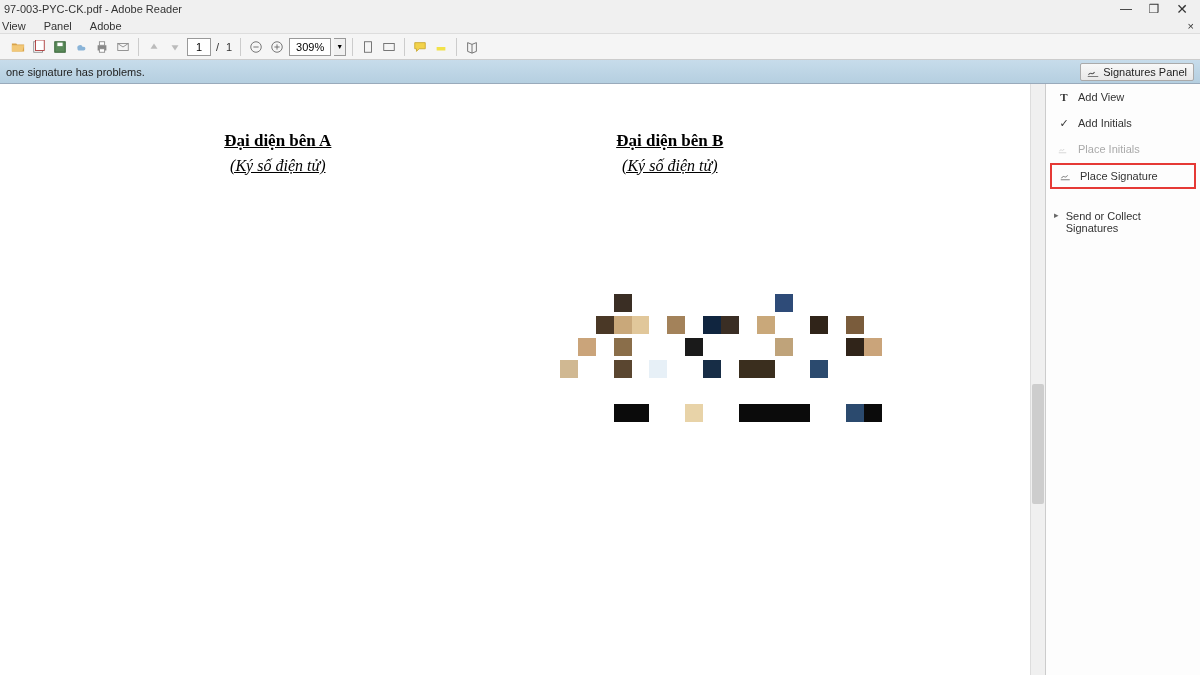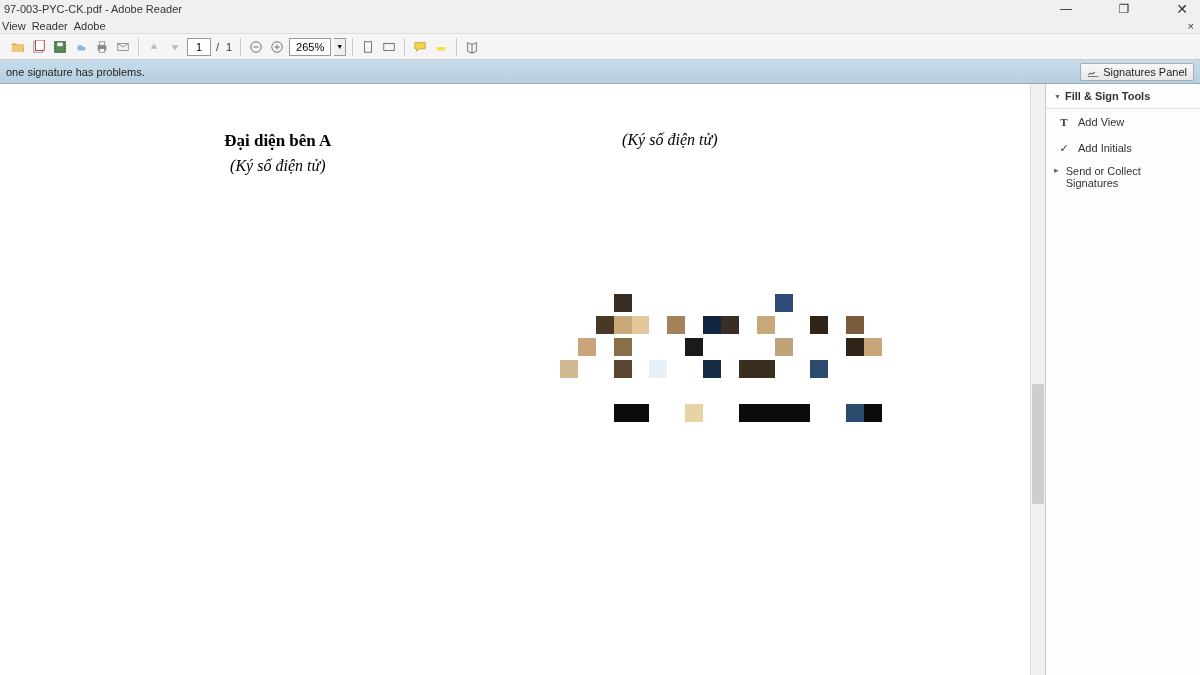--- a/index.html
+++ b/index.html
@@ -1,23 +1,23 @@
 <!DOCTYPE html>
 <html><head>
 <meta charset="utf-8">
 <style>
 * { box-sizing: border-box; margin: 0; padding: 0; }
 body { font-family: "Segoe UI", Tahoma, sans-serif; font-size: 12px; background: #fff; overflow: hidden; width: 1200px; height: 675px; position: relative; }
 
-.title-bar { height: 18px; background: #f0f0f0; display: flex; align-items: center; padding: 0 4px; font-size: 11px; color: #333; gap: 30px; }
+.title-bar { height: 18px; background: #f0f0f0; display: flex; align-items: center; padding: 0 4px; font-size: 11px; color: #333; }
 .title-bar .spacer { flex: 1; }
 .win-btn { width: 28px; text-align: center; font-size: 12px; color: #333; }
 .win-btn.close { font-size: 14px; }
 
-.menu-bar { height: 16px; background: #f0f0f0; display: flex; align-items: center; padding: 0 2px; font-size: 11px; color: #333; gap: 6px; border-bottom: 1px solid #ddd; }
+.menu-bar { height: 16px; background: #f0f0f0; display: flex; align-items: center; padding: 0 2px; font-size: 11px; color: #333; gap: 18px; border-bottom: 1px solid #ddd; }
 .menu-bar .spacer { flex: 1; }
 .menu-bar .close-x { font-size: 11px; padding-right: 4px; }
 
 .toolbar { height: 26px; background: #f5f5f5; border-bottom: 1px solid #ccc; display: flex; align-items: center; padding: 0 5px; }
 .tb-group { display: flex; align-items: center; gap: 3px; padding: 0 4px; }
 .tb-sep { width: 1px; height: 18px; background: #ccc; margin: 0 2px; }
 .tb-btn { width: 18px; height: 18px; display: flex; align-items: center; justify-content: center; border: 1px solid transparent; border-radius: 2px; }
 .tb-btn svg { width: 14px; height: 14px; }
 .page-input { width: 24px; height: 18px; border: 1px solid #999; font-size: 11px; text-align: center; background: #fff; }
 .page-total { font-size: 11px; color: #333; padding: 0 2px; }
@@ -31,57 +31,57 @@
 .msg-bar { height: 24px; background: linear-gradient(#c7dceb, #b5cfe0); border-bottom: 1px solid #9ab; display: flex; align-items: center; padding: 0 6px; font-size: 11px; color: #222; }
 .msg-bar .spacer { flex: 1; }
 .sig-panel-btn { background: linear-gradient(#f8f8f8,#e8e8e8); border: 1px solid #aaa; border-radius: 2px; padding: 2px 6px; display: flex; align-items: center; gap: 4px; font-size: 11px; }
 .sig-panel-btn svg { width: 12px; height: 12px; }
 
 .main-area { position: absolute; top: 84px; bottom: 0; left: 0; right: 0; display: flex; }
 .doc-viewport { flex: 1; background: #fff; position: relative; overflow: hidden; }
 .doc-page { background: #fff; padding: 10px 40px 10px 56px; font-family: "Times New Roman", serif; font-size: 17px; color: #000; line-height: 1.5; }
 .doc-page .para { text-align: justify; }
 .sig-row { display: flex; margin-top: 34px; }
-.sig-col { flex: 1; text-align: center; }
+.sig-col { flex: 1; text-align: center; text-decoration: underline; }
 .sig-col.a { padding-left: 70px; text-align: center; width: 40%; flex: 0 0 40%; }
 .sig-col.b { padding-right: 80px; }
 .sig-head { font-weight: bold; font-size: 17px; }
 .sig-sub { font-style: italic; font-size: 16px; }
 
 .pixelated { position: absolute; left: 560px; top: 210px; width: 340px; }
 .px-row { display: flex; height: 18px; margin-bottom: 4px; }
 .px { width: 18px; height: 18px; }
 
 .vscroll { width: 15px; background: #f0f0f0; border-left: 1px solid #ddd; position: relative; }
 .vscroll .thumb { position: absolute; left: 1px; right: 1px; top: 300px; height: 120px; background: #cdcdcd; border-radius: 2px; }
 
 .right-panel { width: 155px; background: #fdfdfd; border-left: 1px solid #ccc; display: flex; flex-direction: column; }
 .panel-header { padding: 6px 8px; font-size: 11px; font-weight: bold; color: #333; border-bottom: 1px solid #e0e0e0; display: flex; align-items: center; gap: 4px; }
 .panel-header::before { content: "▼"; font-size: 7px; color: #666; }
 .panel-item { padding: 7px 8px 7px 12px; font-size: 11px; color: #333; display: flex; align-items: center; gap: 8px; cursor: pointer; }
 .panel-item.disabled { color: #aaa; }
 .panel-item.highlighted { border: 2px solid #e53935; margin: 1px 4px; padding: 5px 6px 5px 8px; }
 .panel-item svg, .panel-item .ico { width: 12px; height: 12px; flex-shrink: 0; display: inline-flex; align-items: center; justify-content: center; }
-.panel-sub { padding: 4px 8px; font-size: 11px; color: #333; display: flex; gap: 4px; cursor: pointer; }
+.panel-sub { padding: 20px 8px; font-size: 11px; color: #333; display: flex; gap: 4px; cursor: pointer; }
 .panel-sub::before { content: "▸"; font-size: 9px; color: #666; width: 8px; }
 </style>
 </head>
 <body>
 
 <div class="title-bar">
   <span>97-003-PYC-CK.pdf - Adobe Reader</span>
   <span class="spacer"></span>
   <span class="win-btn">—</span>
   <span class="win-btn">❐</span>
   <span class="win-btn close">✕</span>
 </div>
 
 <div class="menu-bar">
   <span>View</span>
-  <span>Reader</span>
+  <span>Panel</span>
   <span>Adobe</span>
   <span class="spacer"></span>
   <span class="close-x">×</span>
 </div>
 
 <div class="toolbar">
   <div class="tb-group">
     <span class="tb-btn">
         <svg viewBox="0 0 16 16">
           <path fill="#d9a34a" d="M1 4h5l1 1h8v8H1z"></path>
@@ -143,21 +143,21 @@
           <line x1="5" y1="8" x2="11" y2="8" stroke="#666"></line>
         </svg>
       </span>
     <span class="tb-btn">
         <svg viewBox="0 0 16 16">
           <circle cx="8" cy="8" r="6" fill="none" stroke="#666"></circle>
           <line x1="5" y1="8" x2="11" y2="8" stroke="#666"></line>
           <line x1="8" y1="5" x2="8" y2="11" stroke="#666"></line>
         </svg>
       </span>
-    <span class="zoom-val">265%</span>
+    <span class="zoom-val">309%</span>
       <span class="zoom-dd">▼</span>
   </div>
   <div class="tb-sep"></div>
   <div class="tb-group">
     <span class="tb-btn">
         <svg viewBox="0 0 16 16">
           <rect x="4" y="2" width="8" height="12" fill="none" stroke="#666"></rect>
         </svg>
       </span>
     <span class="tb-btn">
@@ -205,20 +205,21 @@
 
 <div class="main-area">
   <div class="doc-viewport">
     <div class="doc-page">
       <div class="sig-row">
         <div class="sig-col a">
           <div class="sig-head">Đại diện bên A</div>
           <div class="sig-sub">(Ký số điện tử)</div>
         </div>
         <div class="sig-col b">
+          <div class="sig-head">Đại diện bên B</div>
           <div class="sig-sub">(Ký số điện tử)</div>
         </div>
       </div>
     </div>
     <div class="pixelated" id="pixelated">
         <div class="px-row">
           <div class="px"></div>
           <div class="px"></div>
           <div class="px"></div>
           <div class="px" style="background: rgb(58, 46, 36);"></div>
@@ -344,26 +345,39 @@
           <div class="px"></div>
         </div>
       </div>
   </div>
 
   <div class="vscroll">
     <div class="thumb"></div>
   </div>
 
   <div class="right-panel">
-    <div class="panel-header">Fill &amp; Sign Tools</div>
     <div class="panel-item">
       <span class="ico" style="font-weight:bold;font-family:serif;">T</span>
       <span>Add View</span>
     </div>
     <div class="panel-item">
       <span class="ico">✓</span>
       <span>Add Initials</span>
     </div>
+    <div class="panel-item disabled">
+      <svg viewBox="0 0 16 16">
+          <path d="M2 11c2-5 4 2 6-3" fill="none" stroke="#ccc"></path>
+          <line x1="1" y1="13" x2="11" y2="13" stroke="#ccc"></line>
+        </svg>
+      <span>Place Initials</span>
+    </div>
+    <div class="panel-item highlighted">
+      <svg viewBox="0 0 16 16">
+          <path d="M2 11c3-6 5 2 8-4" fill="none" stroke="#555"></path>
+          <line x1="1" y1="13" x2="13" y2="13" stroke="#555"></line>
+        </svg>
+      <span>Place Signature</span>
+    </div>
     <div class="panel-sub">
       <span>Send or Collect Signatures</span>
     </div>
   </div>
 </div>
 
 </body></html>

